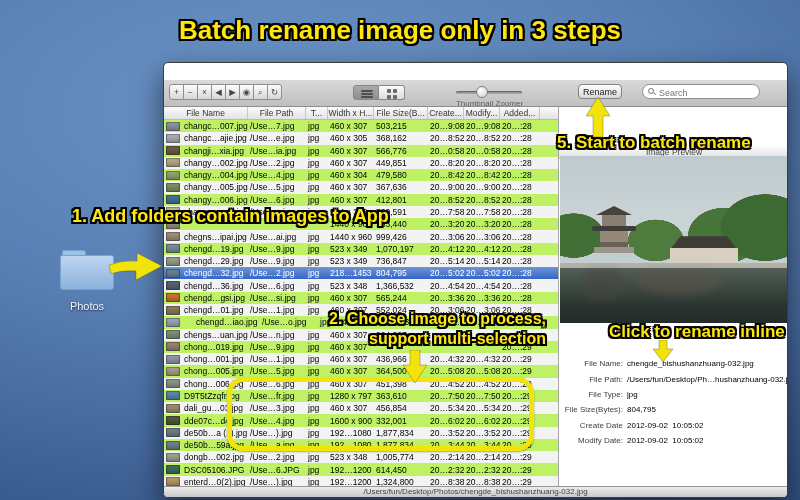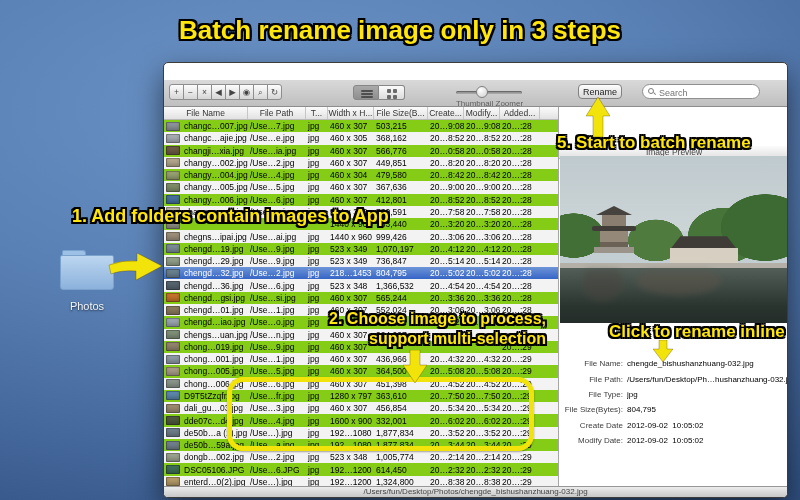--- a/index.html
+++ b/index.html
@@ -80,21 +80,21 @@
   .search .mag:after{content:"";position:absolute;left:4px;top:4px;width:3px;height:1.4px;
     background:#7c7c7c;transform:rotate(45deg);}
   .search input{position:absolute;left:14px;top:0;width:98px;height:13px;border:none;outline:none;
     font-size:9px;font-family:"Liberation Sans",sans-serif;color:#333;background:transparent;}
 
   
   .thead{position:absolute;left:0;top:44px;width:394px;height:13px;display:flex;
     background:linear-gradient(#fbfbfb,#e2e2e2);border-bottom:1px solid #b9b9b9;box-sizing:border-box;}
   .hcell{font-size:8.5px;color:#333;text-align:center;line-height:12px;border-right:1px solid #c6c6c6;
     overflow:hidden;white-space:nowrap;box-sizing:border-box;}
-  .tbody{position:absolute;left:0;top:57px;width:394px;height:368px;overflow:hidden;background:#84cc16;}
+  .tbody{position:absolute;left:0;top:57px;width:394px;height:368px;overflow:hidden;background:#bef264;}
   .t-row{height:12.266px;display:flex;align-items:center;font-size:8.5px;color:#000;white-space:nowrap;}
   .t-row.odd{background:#f3f3f3;}
   .t-row.sel{background:linear-gradient(#6f95d8,#3565c6);color:#fff;}
   .thumb{width:14px;height:9px;margin:0 2px;border-radius:1px;flex:none;
     box-shadow:inset 0 0 0 1px rgba(0,0,0,.25), inset 0 -3px 4px rgba(0,0,0,.25);}
   .tcell{overflow:hidden;white-space:nowrap;box-sizing:border-box;padding-left:2px;flex:none;}
 
   .statusbar{position:absolute;left:0;bottom:0;right:0;height:11px;
     background:linear-gradient(#ececec,#c7c7c7);border-top:1px solid #979797;box-sizing:border-box;}
   .status-text{font-size:8px;color:#444;text-align:center;line-height:10px;}
@@ -375,21 +375,21 @@
           <span class="tcell" style="width: 58px;">/Use…1.jpg</span>
           <span class="tcell" style="width: 22px;">jpg</span>
           <span class="tcell" style="width: 46px;">460 x 307</span>
           <span class="tcell" style="width: 54px;">552,024</span>
           <span class="tcell" style="width: 36px;">20…3:06</span>
           <span class="tcell" style="width: 36px;">20…3:06</span>
           <span class="tcell" style="width: 40px;">20…:28</span>
         </div>
         <div class="t-row ">
           <span class="thumb" style="background: rgb(154, 166, 174);"></span>
-          <span class="tcell" style="width: 66px;">chengd…iao.jpg</span>
+          <span class="tcell" style="width: 66px; margin-left: 12px;">chengd…iao.jpg</span>
           <span class="tcell" style="width: 58px;">/Use…o.jpg</span>
           <span class="tcell" style="width: 22px;">jpg</span>
           <span class="tcell" style="width: 46px;">460 x 307</span>
           <span class="tcell" style="width: 54px;">565,379</span>
           <span class="tcell" style="width: 36px;">20…3:26</span>
           <span class="tcell" style="width: 36px;">20…3:26</span>
           <span class="tcell" style="width: 40px;">20…:28</span>
         </div>
         <div class="t-row odd">
           <span class="thumb" style="background: rgb(126, 143, 120);"></span>

